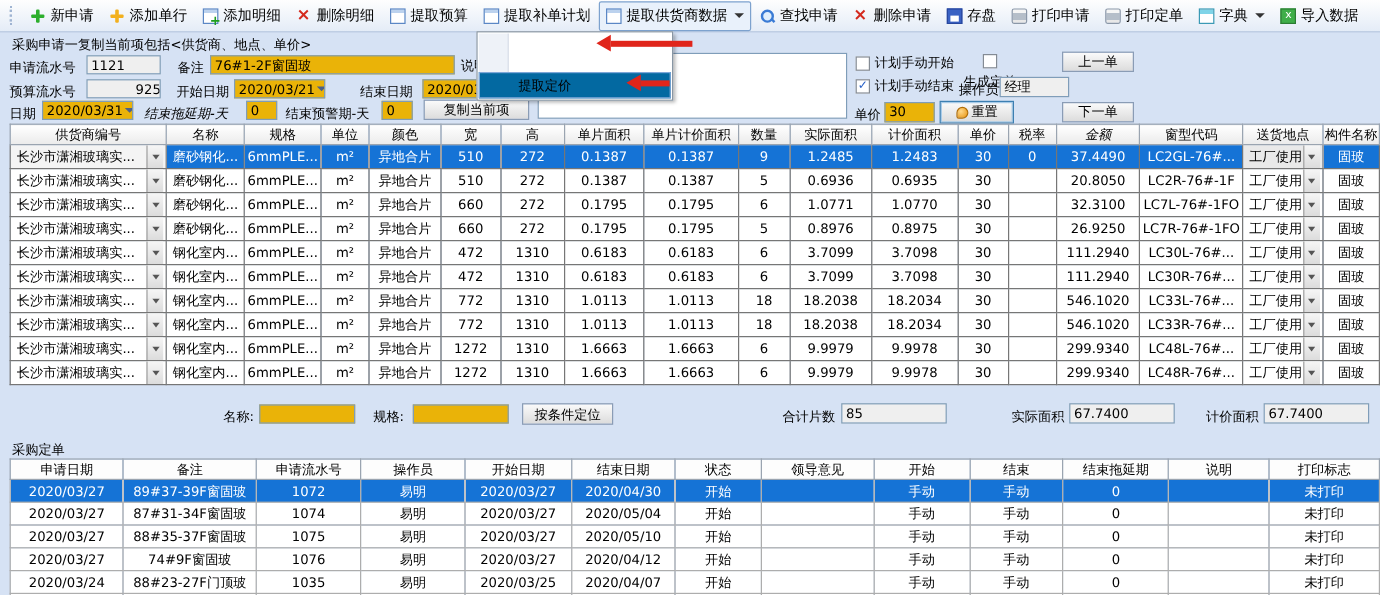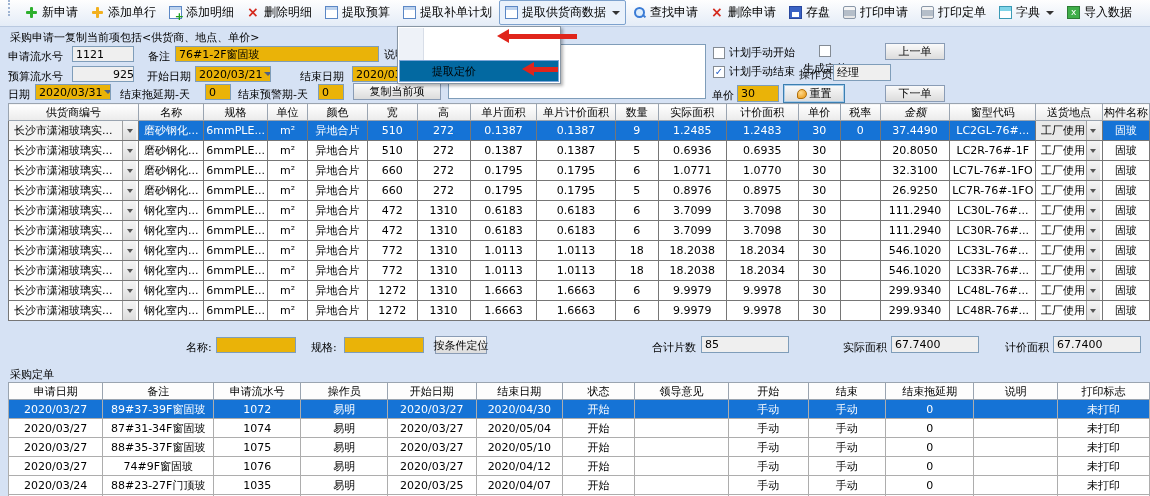--- a/index.html
+++ b/index.html
@@ -2,21 +2,21 @@
 <html><head>
 <meta charset="utf-8">
 <style>
   html,body{margin:0;padding:0;}
   #app{position:relative;width:1150px;height:496px;background:#d6e2f4;
        font-family:"DejaVu Sans",sans-serif;font-size:11px;color:#000;overflow:hidden;}
 
   
   .toolbar{position:absolute;left:0;top:0;right:0;height:26px;
     background:linear-gradient(#fefefe,#e4ecf7);border-bottom:1px solid #b9c9e0;
-    display:flex;align-items:flex-start;padding-left:8px;gap:1px;}
+    display:flex;align-items:center;padding-left:8px;gap:1px;}
   .tb-grip{width:4px;height:16px;border-left:2px dotted #9fb4d2;margin-right:4px;}
   .tb-item{display:flex;align-items:center;gap:4px;padding:2px 5px;height:19px;
     border:1px solid transparent;border-radius:2px;font-size:12px;white-space:nowrap;cursor:default;}
   .tb-item.pressed{border-color:#7da2ce;background:#e9f1fb;}
   .caret{width:0;height:0;border-left:4px solid transparent;border-right:4px solid transparent;
     border-top:4px solid #333;margin-left:2px;}
 
   
   .icn{display:inline-block;width:13px;height:13px;position:relative;flex:none;}
   .new-request-icon::before{content:"";position:absolute;left:5px;top:1px;width:3px;height:11px;background:#2daf2d;border-radius:1px;}
@@ -181,21 +181,21 @@
   <div class="inp sel" style="left:352px;top:66px;width:76px;height:16px;">
       <span>2020/03/28</span>
       <span class="dda"></span>
     </div>
 
   <div class="lbl" style="left:8px;top:87px;">日期</div>
   <div class="inp sel" style="left:35px;top:84px;width:76px;height:16px;">
       <span>2020/03/31</span>
       <span class="dda"></span>
     </div>
-  <div class="lbl" style="left:120px;top:87px;">结束拖延期-天</div>
+  <div class="lbl" style="left:120px;top:87px;font-style:italic;">结束拖延期-天</div>
   <div class="inp" style="left:205px;top:84px;width:26px;height:16px;">0</div>
   <div class="lbl" style="left:238px;top:87px;">结束预警期-天</div>
   <div class="inp" style="left:318px;top:84px;width:26px;height:16px;">0</div>
   <div class="btn" style="left:353px;top:83px;width:88px;height:17px;">复制当前项</div>
 
   <div class="cb" style="left:713px;top:45px;">
     <span class="cb-box"></span>
       <span>计划手动开始</span>
   </div>
   <div class="cb" style="left:803px;top:45px;flex-direction:column;">
@@ -543,21 +543,21 @@
             <td class="teal">固玻</td>
           </tr>
         </tbody>
       </table>
   </div>
 
   <div class="lbl" style="left:186px;top:340px;">名称:</div>
   <div class="inp" style="left:216px;top:337px;width:80px;height:16px;"></div>
   <div class="lbl" style="left:311px;top:340px;">规格:</div>
   <div class="inp" style="left:344px;top:337px;width:80px;height:16px;"></div>
-  <div class="btn" style="left:435px;top:336px;width:52px;height:18px;">按条件定位</div>
+  <div class="btn" style="left:435px;top:336px;width:76px;height:18px;">按条件定位</div>
   <div class="lbl" style="left:652px;top:340px;">合计片数</div>
   <div class="inp gray" style="left:701px;top:336px;width:88px;height:17px;">85</div>
   <div class="lbl" style="left:843px;top:340px;">实际面积</div>
   <div class="inp gray" style="left:891px;top:336px;width:88px;height:17px;">67.7400</div>
   <div class="lbl" style="left:1005px;top:340px;">计价面积</div>
   <div class="inp gray" style="left:1053px;top:336px;width:88px;height:17px;">67.7400</div>
 
   <div class="lbl" style="left:10px;top:367px;">采购定单</div>
   <div class="ord-wrap">
     <table class="grid2">

